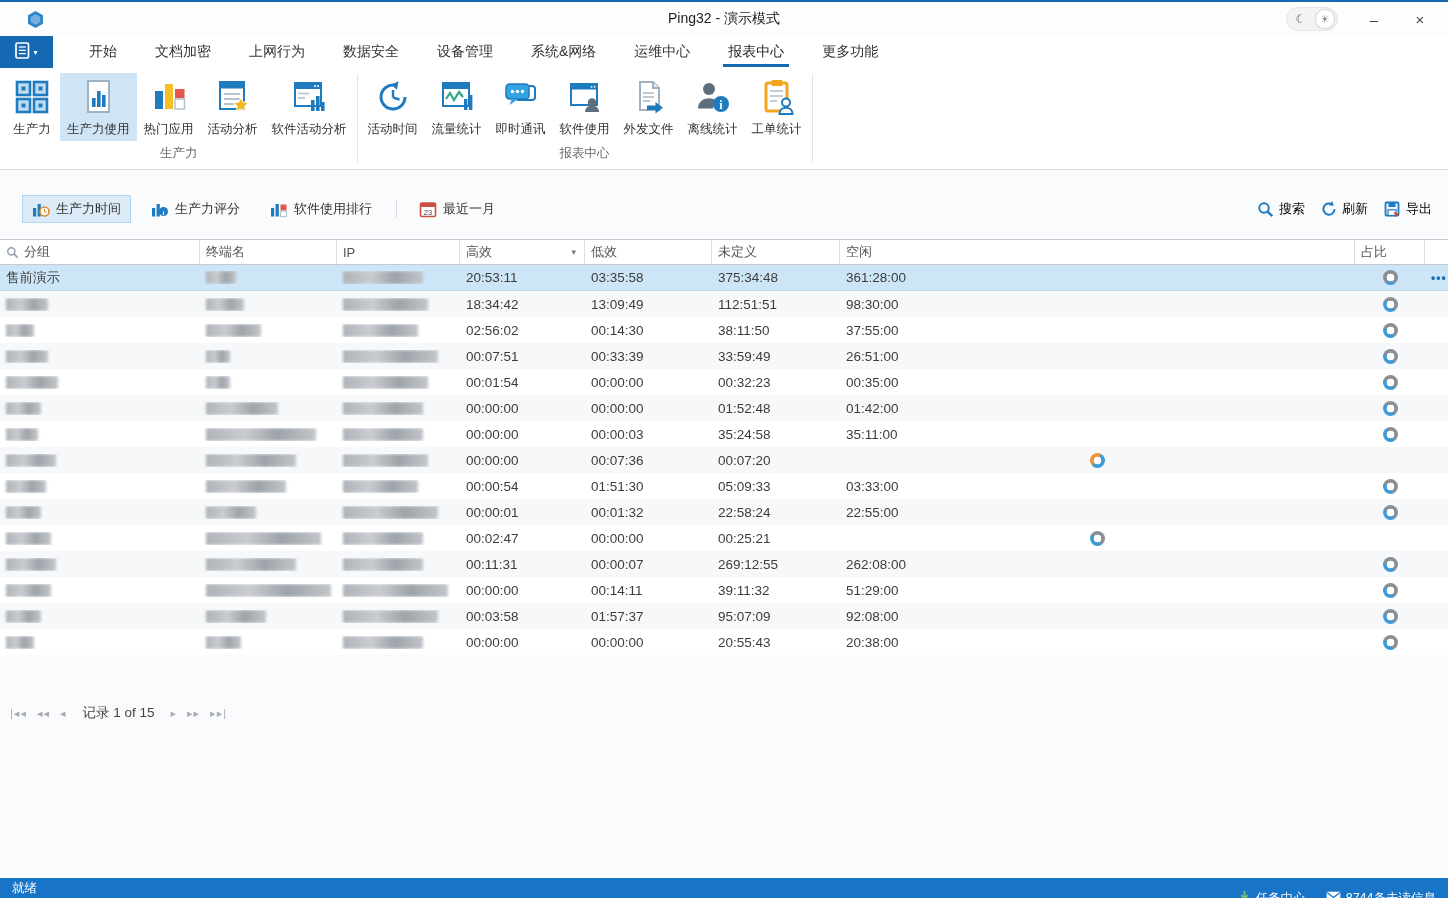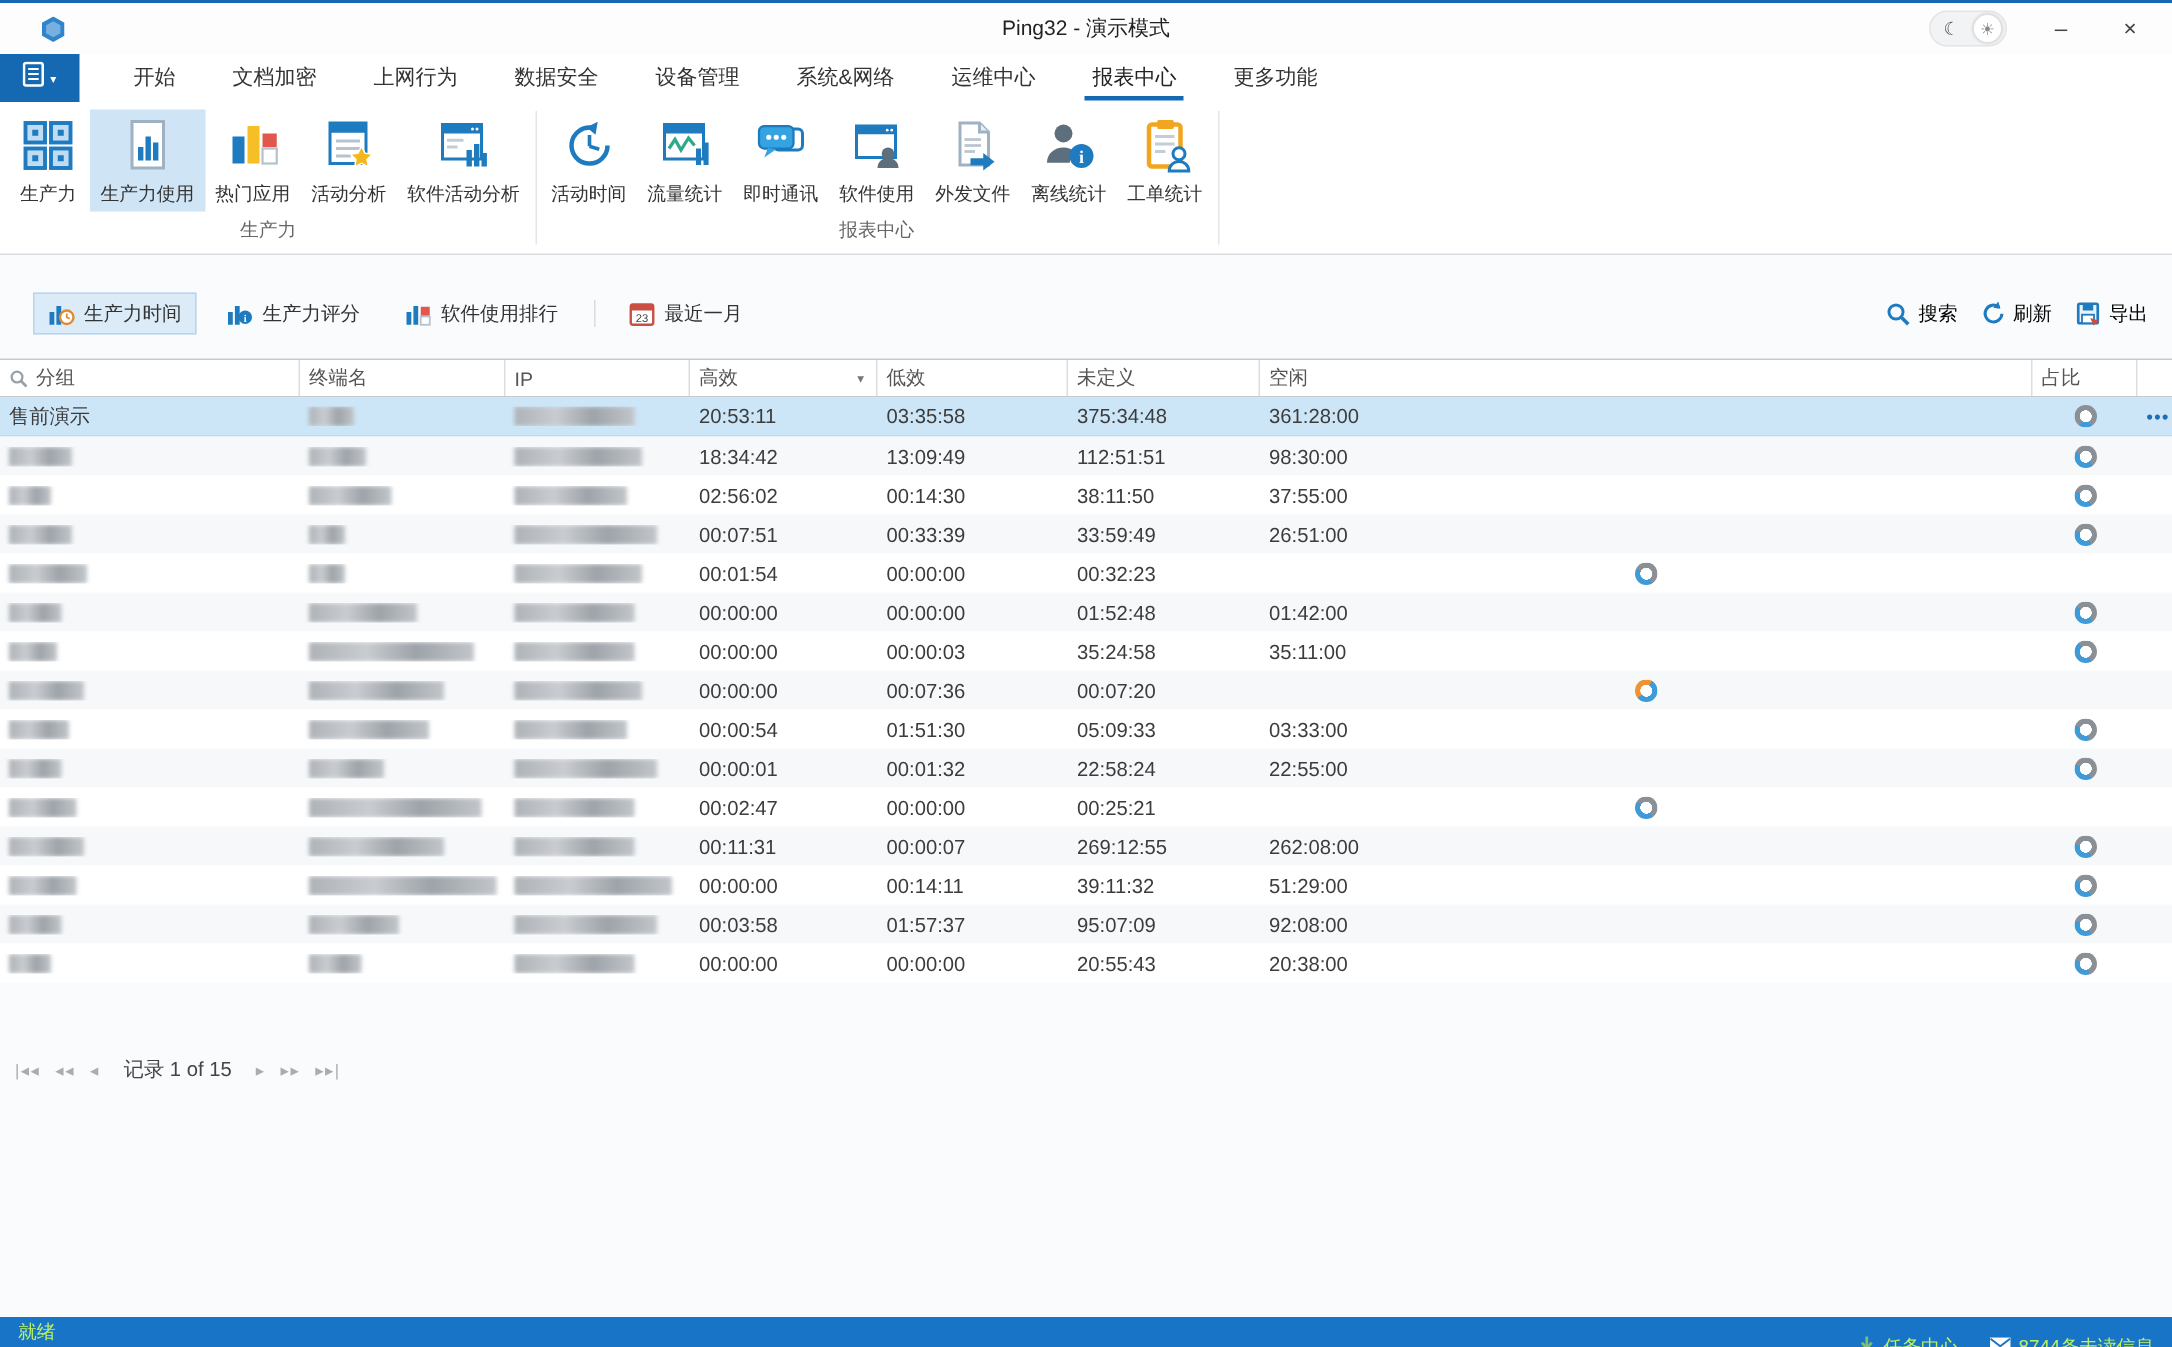--- a/index.html
+++ b/index.html
@@ -66,21 +66,21 @@
   .donut-cell { justify-content:center; }
   .donut { width:15px; height:15px; border-radius:50%; display:inline-block; }
   .row-menu { color:#1b6fb8; font-weight:bold; font-size:12px; letter-spacing:1px; }
 
   
   .pager { margin-top:45px; height:26px; display:flex; align-items:center; padding-left:10px; gap:10px; }
   .pg-nav { color:#a9adb2; font-size:11px; letter-spacing:1px; }
   .pg-text { color:#444; font-size:13.5px; margin:0 6px; }
 
   
-  .statusbar { height:20px; background:#1774c7; display:flex; align-items:center; padding:0 12px; color:#bef264; font-size:12.5px; }
+  .statusbar { height:20px; background:#1774c7; display:flex; align-items:center; padding:0 12px; color:#ffffff; font-size:12.5px; }
   .sb-right { margin-left:auto; display:flex; align-items:center; gap:20px; }
   .sb-item { display:flex; align-items:center; gap:5px;margin-top:20px; }
 </style>
 </head>
 <body>
 
 <div class="app">
   <div class="top-accent"></div>
 
   <header class="titlebar">
@@ -548,20 +548,23 @@
               <span class="blur-block" style="width:85px"></span>
             </div>
             <div class="tcell">
               <span>00:01:54</span>
             </div>
             <div class="tcell">
               <span>00:00:00</span>
             </div>
             <div class="tcell">
               <span>00:32:23</span>
+            </div>
+            <div class="tcell">
+              <span>00:35:00</span>
             </div>
             <div class="tcell donut-cell">
               <span class="donut" style="background:radial-gradient(closest-side,#fff 52%,transparent 54%),conic-gradient(from 145deg,#ef9234 0 0%,#3e9bd8 0% 42%,#8b9096 42% 100%)"></span>
             </div>
             <div class="tcell"></div>
           </div>
           <div class="gridrow trow">
             <div class="tcell">
               <span class="blur-block" style="width:35px"></span>
             </div>

